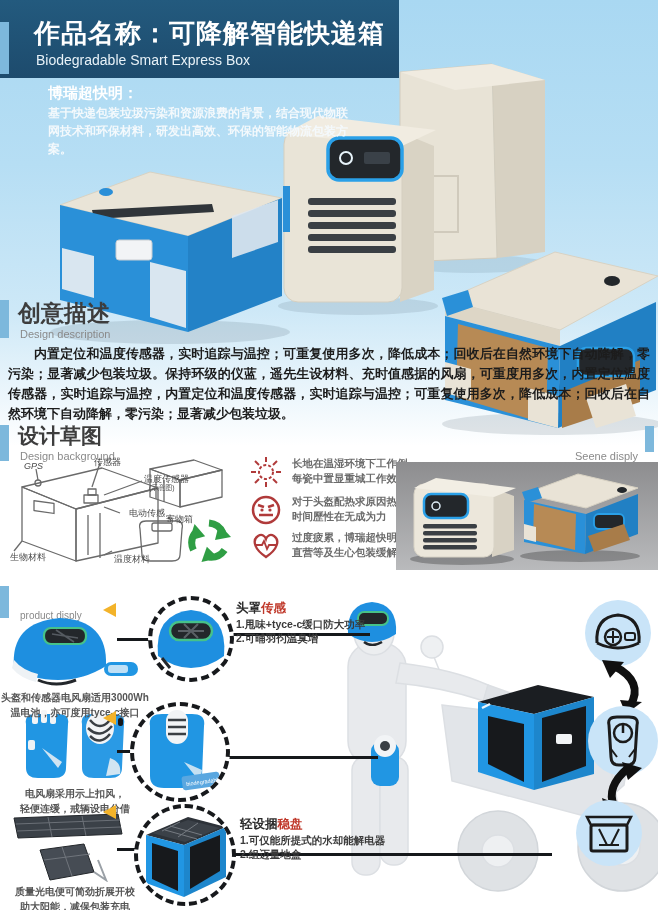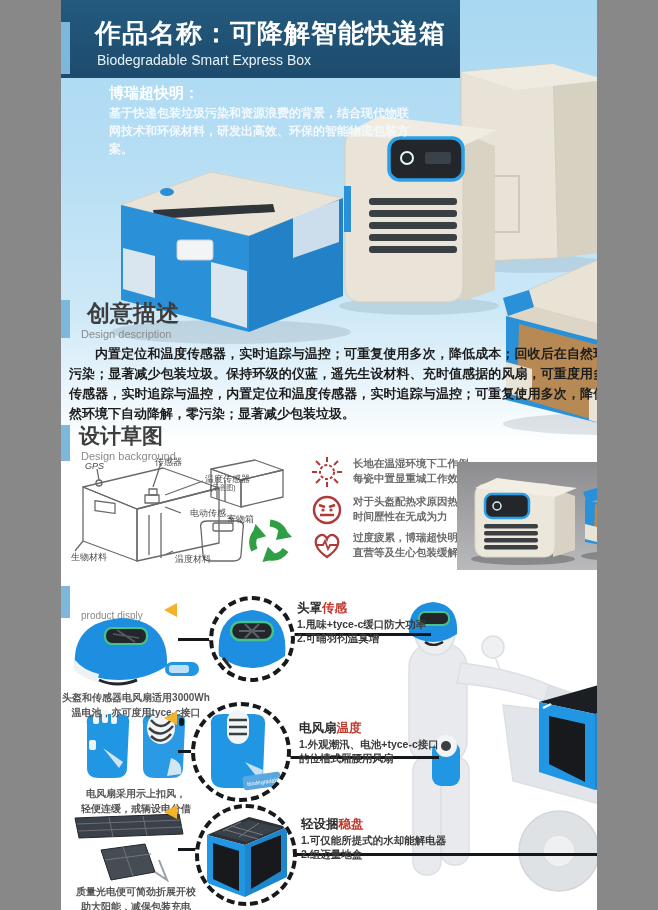--- a/index.html
+++ b/index.html
@@ -1,16 +1,16 @@
 <!DOCTYPE html>
 <html><head>
 <meta charset="utf-8">
 <style>
   html,body{margin:0;padding:0;background:#888;}
-  #poster{position:relative;width:536px;height:910px;margin:0 auto;overflow:hidden;
+  #poster{position:relative;width:658px;height:910px;margin:0 auto;overflow:hidden;
     background:linear-gradient(180deg,#a9d8f2 0%,#b6def4 18%,#cde8f7 34%,#eef7fc 44%,#ffffff 49%,#ffffff 100%);
     font-family:"Liberation Sans","DejaVu Sans",sans-serif;}
   .a{position:absolute;}
   
   .hdr{left:0;top:0;width:399px;height:78px;background:linear-gradient(180deg,#235a7e,#1d4b6d);}
   .hdr-accent{left:0;top:22px;width:9px;height:52px;background:#7db8dc;}
   .hdr-title{left:34px;top:16px;width:360px;color:#fff;font-size:26px;font-weight:bold;letter-spacing:1px;}
   .hdr-sub{left:36px;top:52px;color:#e8f2f8;font-size:14px;}
   
   .src-head{left:48px;top:84px;color:#fff;font-size:15px;font-weight:bold;}
@@ -109,21 +109,21 @@
       <polygon points="562,392 640,360 640,402 562,428" fill="#a87c49"></polygon>
       <polygon points="586,398 626,384 636,416 596,428" fill="#e9e3d6"></polygon>
       <rect x="578" y="348" width="56" height="28" rx="8" fill="#23272b" stroke="#2aa0e8" stroke-width="2.5"></rect>
     </g>
   </svg>
 
   <div class="a src-head">博瑞超快明：</div>
   <div class="a src-body">基于快递包装垃圾污染和资源浪费的背景，结合现代物联网技术和环保材料，研发出高效、环保的智能物流包装方案。</div>
 
   <div class="a sec-bar" style="left:0;top:300px;height:38px;"></div>
-  <div class="a sec-h" style="left:18px;top:298px;font-size:23px;margin-left:8px;">创意描述</div>
+  <div class="a sec-h" style="left:18px;top:298px;font-size:23px;">创意描述</div>
   <div class="a sec-s" style="left:20px;top:328px;font-size:11px;">Design description</div>
   <div class="a desc-body">内置定位和温度传感器，实时追踪与温控；可重复使用多次，降低成本；回收后在自然环境下自动降解，零污染；显著减少包装垃圾。保持环级的仪蓝，遥先生设材料、充时值感据的风扇，可重度用多次，内置定位温度传感器，实时追踪与温控，内置定位和温度传感器，实时追踪与温控；可重复使用多次，降低成本；回收后在自然环境下自动降解，零污染；显著减少包装垃圾。</div>
 
   <div class="a sec-bar" style="left:0;top:425px;height:36px;"></div>
   <div class="a sec-h" style="left:18px;top:422px;font-size:21px;">设计草图</div>
   <div class="a sec-s" style="left:20px;top:450px;font-size:11px;">Design background</div>
 
   <div class="a" style="left:8px;top:455px;width:244px;height:124px;">
     <svg width="244" height="124" viewBox="0 0 244 124" style="position:absolute;left:0;top:0;">
       <g fill="none" stroke="#6a6a6a" stroke-width="1.3" stroke-linejoin="round">
@@ -420,25 +420,20 @@
       <polygon points="44,34 86,16 86,66 44,86" fill="#1d86cc"></polygon>
       <polygon points="50,36 80,24 80,60 50,78" fill="#17191c"></polygon>
     </svg>
   </div>
 
   <div class="co" style="left:236px;top:600px;">
     <div class="co-t"><span>头罩</span><span class="red">传感</span></div>
     <div class="co-l">1.甩味+tyce-c缓口防大功率</div>
     <div class="co-l">2.可晡羽伨温臭增</div>
   </div>
-  <div class="co" style="left:238px;top:720px;">
-    <div class="co-t"><span>电风扇</span><span class="red">温度</span></div>
-    <div class="co-l">1.外观潮汛、电池+tyce-c接口</div>
-    <div class="co-l">的位槽式厢腰用风扇</div>
-  </div>
   <div class="co" style="left:240px;top:816px;">
     <div class="co-t"><span>轻设捆</span><span class="red">稳盘</span></div>
     <div class="co-l">1.可仅能所提式的水却能解电器</div>
     <div class="co-l">2.组迈量地盒</div>
   </div>
 
   <div class="icirc" style="left:585px;top:600px;width:66px;height:66px;">
     <svg width="50" height="44" viewBox="0 0 50 44">
       <path d="M 4,32 Q 2,6 25,4 Q 48,6 46,32" fill="none" stroke="#1b1b1b" stroke-width="3"></path>
       <path d="M 4,32 Q 25,42 46,32" fill="none" stroke="#1b1b1b" stroke-width="3"></path>

